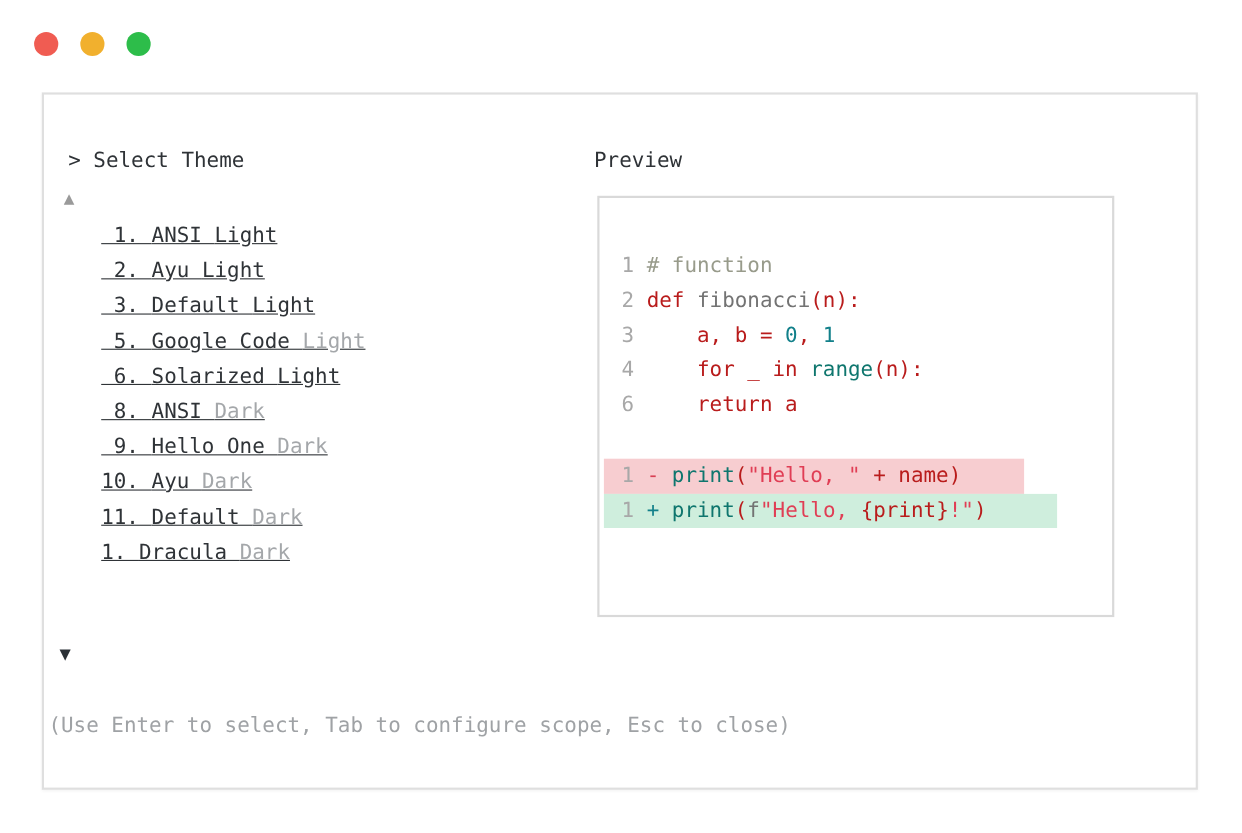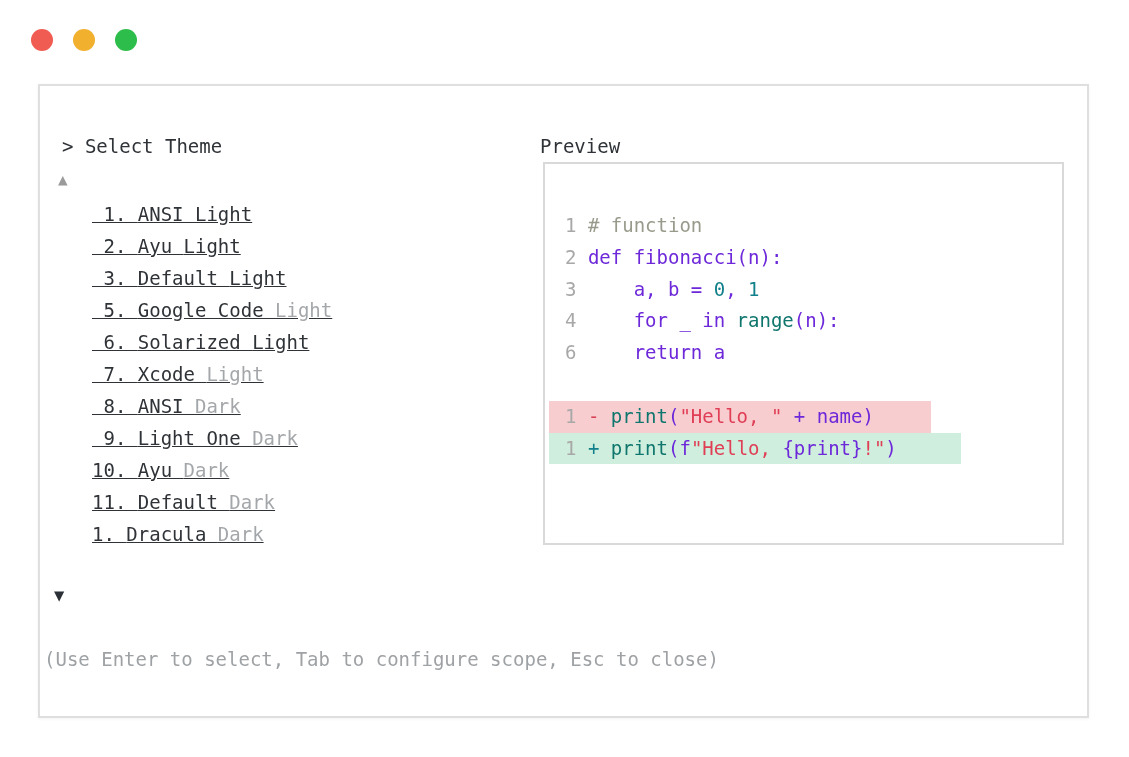--- a/index.html
+++ b/index.html
@@ -26,31 +26,31 @@
   .theme-row .bullet{display:inline-block;width:38px;color:#12808a;font-size:17px;}
   .theme-row .num,.theme-row .name{color:#2f3337;}
   .theme-row .variant{color:#2f3337;}
   .theme-row .variant.muted{color:#a4a7aa;}
   .theme-row.selected .num,.theme-row.selected .name,.theme-row.selected .variant{color:#12808a;}
 
   .footer{position:absolute;left:4px;top:560px;font-size:19px;line-height:26px;color:#9fa2a5;white-space:pre;}
 
   
   .preview-title{position:absolute;left:500px;top:48px;font-size:19px;line-height:24px;}
-  .preview-box{position:absolute;left:503px;top:76px;width:521px;height:383px;
+  .preview-box{position:absolute;left:503px;top:92px;width:470px;height:383px;
     border:2px solid #d9d9d9;background:#ffffff;box-sizing:border-box;overflow:hidden;text-decoration:underline;}
   .code{padding:46px 0 0 20px;font-size:19px;}
   .code-line{line-height:31.8px;white-space:pre;min-height:31.8px;}
   .line-content{display:inline-block;}
   .line-content.diff-removed{background:#f7cdd0;padding:0 3em 0 16px;margin-left:-16px;}
   .line-content.diff-added{background:#cfeedd;padding:0 3.4em 0 16px;margin-left:-16px;}
   .linenum{display:inline-block;width:1ch;margin-right:1ch;color:#a8a8a8;text-align:right;}
-  .tok-plain{color:#6d28d9;}
+  .tok-plain{color:#b91c1c;}
   .tok-comment{color:#989b8b;}
-  .tok-definition{color:#6d28d9;}
+  .tok-definition{color:#737373;}
   .tok-number{color:#12808a;}
   .tok-call{color:#0f766e;}
   .tok-string{color:#e03e55;}
   .tok-removed-marker{color:#d84054;}
   .tok-added-marker{color:#12808a;}
 </style>
 </head>
 <body>
 
 <div class="traffic">
@@ -64,23 +64,22 @@
   <div class="prompt">&gt; Select Theme</div>
 
   <div class="scroll-up">▲</div>
 
   <div class="theme-list">
       <div class="theme-row"><span class="bullet"></span><span class="num"> 1. </span><span class="name">ANSI </span><span class="variant">Light</span></div>
       <div class="theme-row"><span class="bullet"></span><span class="num"> 2. </span><span class="name">Ayu </span><span class="variant">Light</span></div>
       <div class="theme-row"><span class="bullet"></span><span class="num"> 3. </span><span class="name">Default </span><span class="variant">Light</span></div>
       <div class="theme-row"><span class="bullet"></span><span class="num"> 5. </span><span class="name">Google Code </span><span class="variant muted">Light</span></div>
       <div class="theme-row"><span class="bullet"></span><span class="num"> 6. </span><span class="name">Solarized </span><span class="variant">Light</span></div>
-      <div class="theme-row"><span class="bullet"></span><span class="num"> 7. </span><span class="name">Xcode </span><span class="variant muted">Light</span></div>
       <div class="theme-row"><span class="bullet"></span><span class="num"> 8. </span><span class="name">ANSI </span><span class="variant muted">Dark</span></div>
-      <div class="theme-row"><span class="bullet"></span><span class="num"> 9. </span><span class="name">Light One </span><span class="variant muted">Dark</span></div>
+      <div class="theme-row"><span class="bullet"></span><span class="num"> 9. </span><span class="name">Hello One </span><span class="variant muted">Dark</span></div>
       <div class="theme-row"><span class="bullet"></span><span class="num">10. </span><span class="name">Ayu </span><span class="variant muted">Dark</span></div>
       <div class="theme-row"><span class="bullet"></span><span class="num">11. </span><span class="name">Default </span><span class="variant muted">Dark</span></div>
       <div class="theme-row"><span class="bullet"></span><span class="num">1. </span><span class="name">Dracula </span><span class="variant muted">Dark</span></div>
     </div>
 
   <div class="scroll-down">▼</div>
 
   <div class="footer">(Use Enter to select, Tab to configure scope, Esc to close)</div>
 
   <div class="preview-title">Preview</div>

